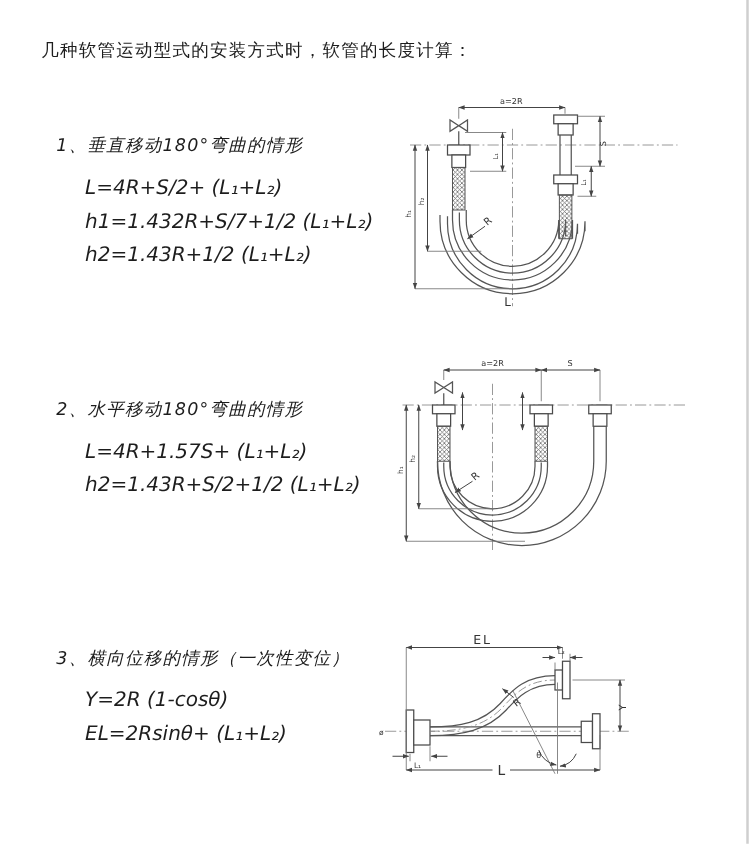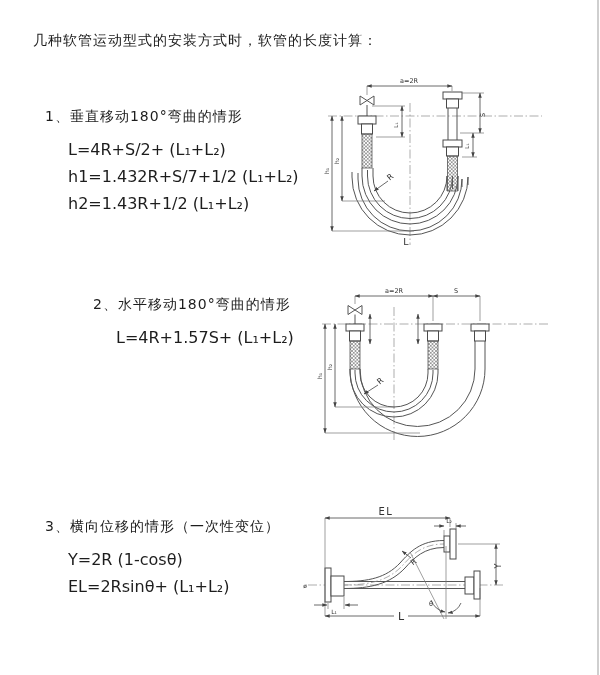--- a/index.html
+++ b/index.html
@@ -1,24 +1,24 @@
 <!DOCTYPE html>
 <html><head>
 <meta charset="utf-8">
 <style>
   html,body{margin:0;padding:0;background:#ffffff;}
   body{width:600px;height:675px;position:relative;overflow:hidden;
        font-family:"DejaVu Sans","Liberation Sans",sans-serif;color:#222;}
   .title{position:absolute;left:33px;top:32px;font-size:14px;letter-spacing:1px;
          color:#1d1d1d;white-space:nowrap;}
-  .section{position:absolute;left:45px;}
+  .section{position:absolute;left:45px;font-style:italic;}
   .sec-head{font-size:14px;letter-spacing:1px;color:#1d1d1d;margin:0 0 10px 0;white-space:nowrap;}
   .formula{font-size:16px;color:#1d1d1d;margin:0 0 0 23px;line-height:27px;white-space:nowrap;
            font-family:"DejaVu Sans",sans-serif;}
-  #s1{top:108px;} #s2{top:296px;margin-left:48px;} #s3{top:518px;}
+  #s1{top:108px;} #s2{top:319px;} #s3{top:518px;}
   .diagram{position:absolute;}
   #d1{left:310px;top:73px;} #d2{left:310px;top:281px;} #d3{left:298px;top:498px;}
   .edge{position:absolute;right:1px;top:0;width:2px;height:675px;background:#cfcfcf;}
   svg text{font-family:"DejaVu Sans",sans-serif;fill:#333;}
   .dl{stroke:#444;stroke-width:.8;fill:none;}           
   .xl{stroke:#777;stroke-width:.7;fill:none;}           
   .cl{stroke:#8a8a8a;stroke-width:.7;fill:none;stroke-dasharray:9 2.5 1.5 2.5;} 
   .pl{stroke:#555;stroke-width:1;fill:none;}            
   .fl{stroke:#4a4a4a;stroke-width:1;fill:#fff;}         
   .br{stroke:#555;stroke-width:.8;fill:url(#xh);}       
@@ -34,20 +34,21 @@
 <div class="section" id="s1">
   <p class="sec-head">1、垂直移动180°弯曲的情形</p>
   <p class="formula">L=4R+S/2+ (L₁+L₂)</p>
   <p class="formula">h1=1.432R+S/7+1/2 (L₁+L₂)</p>
   <p class="formula">h2=1.43R+1/2 (L₁+L₂)</p>
 </div>
 
 <div class="section" id="s2">
   <p class="sec-head">2、水平移动180°弯曲的情形</p>
   <p class="formula">L=4R+1.57S+ (L₁+L₂)</p>
+  <p class="formula">h2=1.43R+S/2+1/2 (L₁+L₂)</p>
 </div>
 
 <div class="section" id="s3">
   <p class="sec-head">3、横向位移的情形（一次性变位）</p>
   <p class="formula">Y=2R (1-cosθ)</p>
   <p class="formula">EL=2Rsinθ+ (L₁+L₂)</p>
 </div>
 
 <svg class="diagram" id="d1" width="290" height="180" viewBox="0 0 290 180">
   <defs>

